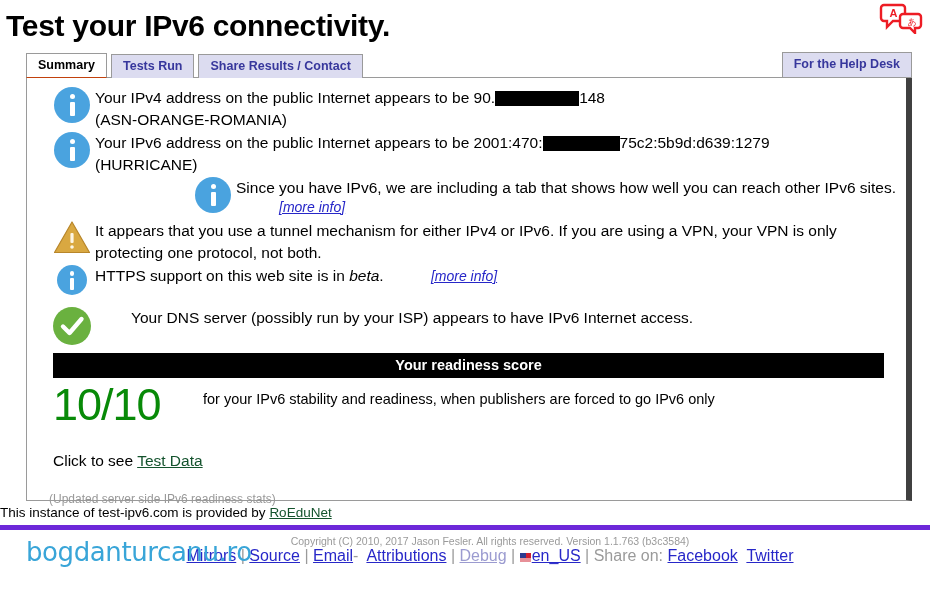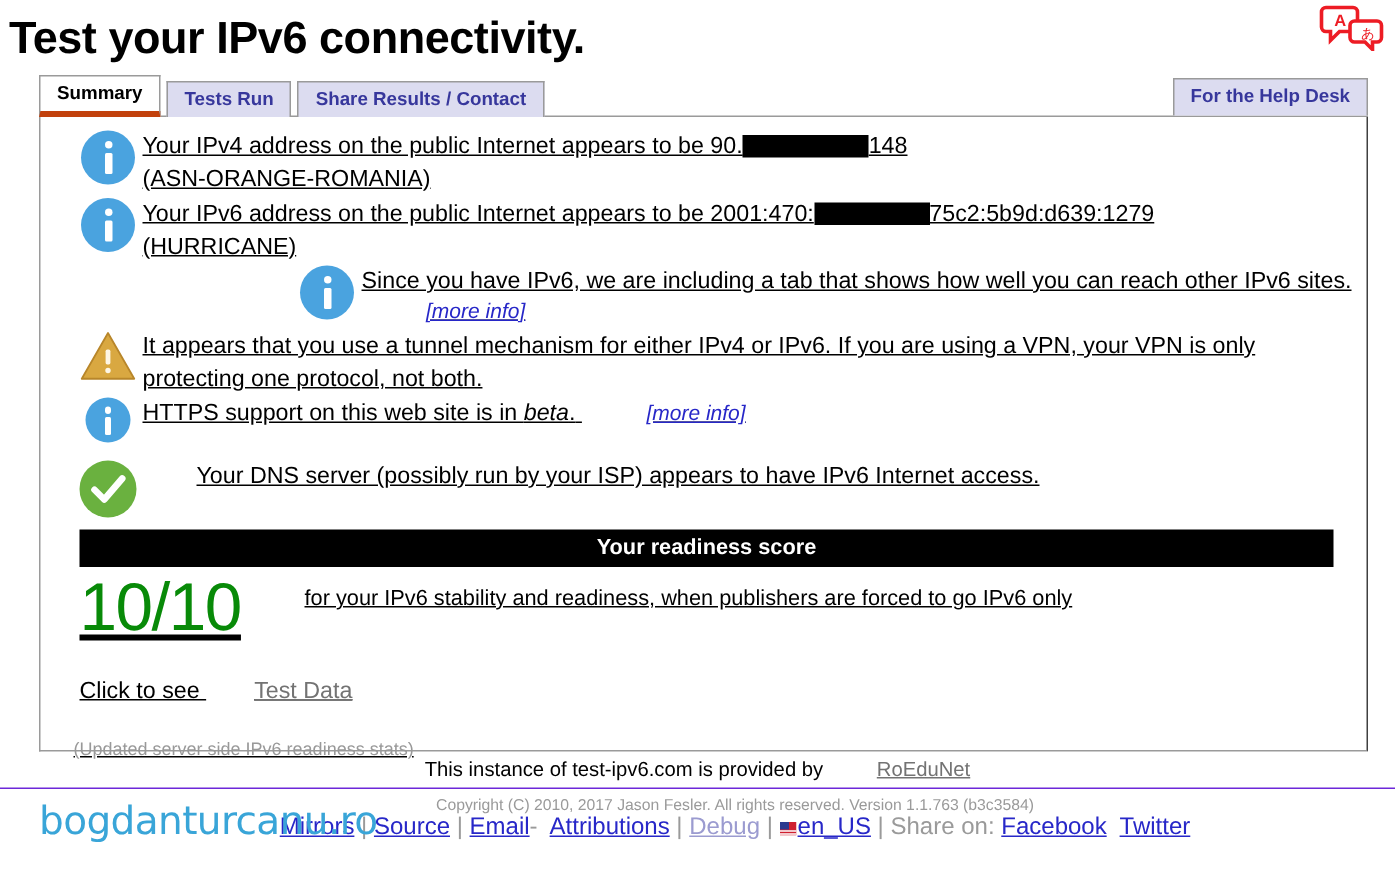--- a/index.html
+++ b/index.html
@@ -53,41 +53,40 @@
     margin-right: 4px;
     line-height: 15px;
     position: relative;
     top: 1px;
     white-space: nowrap;
     cursor: pointer;
   }
   .tab.active {
     background: #ffffff;
     color: #000000;
-    border-bottom: 4px solid #c2410c;
+    border-bottom: 1px solid #c2410c;
     top: 1px;
   }
   .tab.right {
     position: absolute;
     right: 0;
     bottom: 0;
     margin-right: 0;
   }
 
   
   .panel {
     margin: 0 18px 0 26px;
     border-left: 1px solid #9a9a9a;
-    border-right: 1px solid #404040;
+    border-right: 6px solid #404040;
     border-bottom: 1px solid #9a9a9a;
     background: #fff;
     height: 423px;
     box-sizing: border-box;
     position: relative;
-    text-decoration: underline;
   }
 
   .rows {
     padding-top: 7px;
   }
   .row {
     display: flex;
     align-items: flex-start;
     padding: 0 10px 0 22px;
     margin-bottom: 2px;
@@ -213,39 +212,37 @@
     padding-top: 10px;
     color: #000;
   }
 
   .clicksee {
     font-size: 15.5px;
     padding-left: 26px;
     margin-top: 22px;
   }
   .link {
-    color: #737373;
+    color: #14532d;
     text-decoration: underline;
     cursor: pointer;
-    margin-left: 32px;
   }
   .updated {
     font-size: 12px;
     color: #999;
     padding-left: 22px;
     margin-top: 22px;
   }
 
   
   .provided {
-    text-align: center;
     font-size: 13.5px;
     margin-top: 4px;
     padding-bottom: 5px;
-    border-bottom: 1px solid #6d28d9;
+    border-bottom: 5px solid #6d28d9;
   }
 
   
   .footer {
     position: relative;
     margin-top: 5px;
     height: 60px;
   }
   .brand {
     position: absolute;

